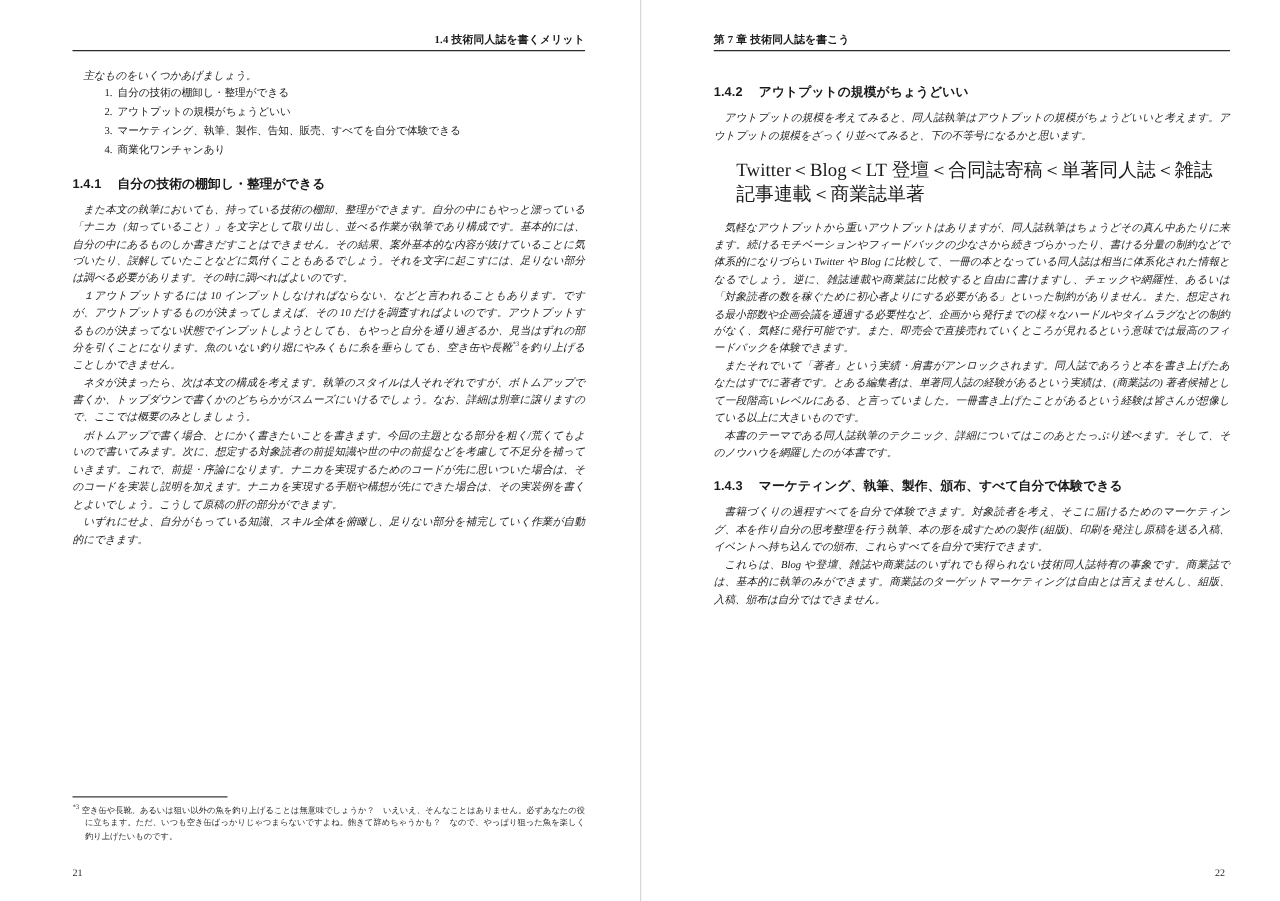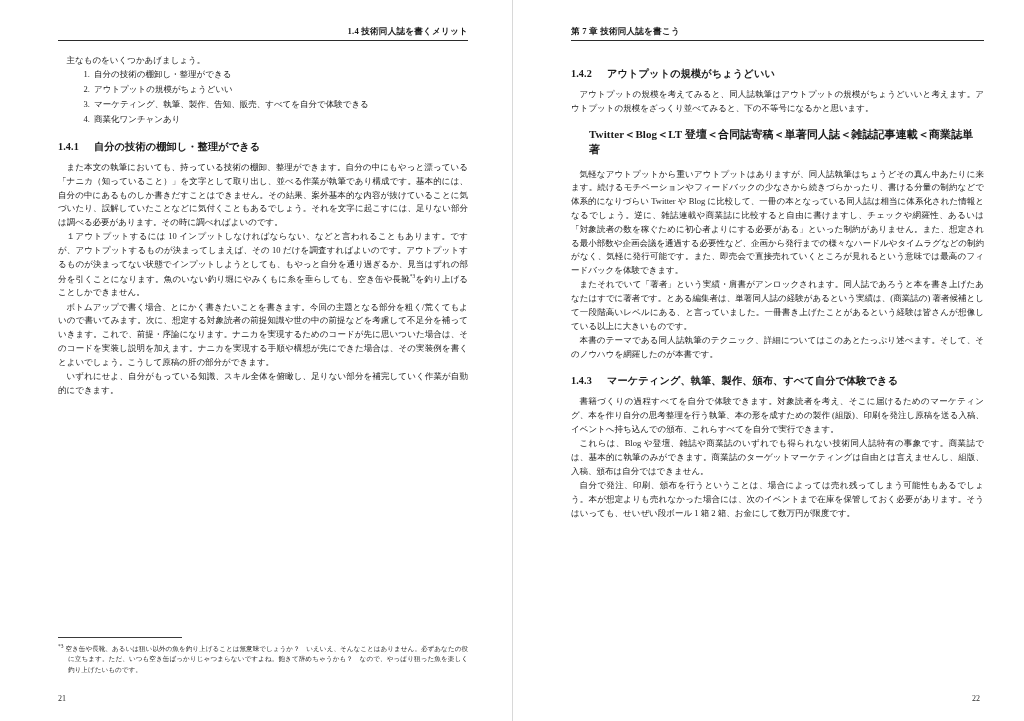--- a/index.html
+++ b/index.html
@@ -53,51 +53,52 @@
   .body-area {
     padding-top: 13px;
   }
   p.para {
     font-size: 8.5px;
     line-height: 1.62;
     margin: 0 0 0.5px 0;
     text-align: justify;
     text-justify: inter-ideograph;
     text-indent: 8.5px;
+    font-style: italic;
   }
   .lead {
     margin-bottom: 8px;
   }
   ol.numbered {
     margin: 0 0 8px 0;
     padding-left: 34px;
     font-size: 8.5px;
     line-height: 1.62;
   }
   ol.numbered li {
     margin: 0 0 1.2px 0;
     padding-left: 2px;
   }
   h3.subhead {
-    font-family: Liberation Serif, serif;
+    font-family: Liberation Sans, sans-serif;
     font-size: 10.2px;
     font-weight: bold;
     margin: 13px 0 7px 0;
     letter-spacing: 0.1px;
   }
   h3.subhead .num {
     display: inline-block;
     min-width: 36px;
   }
   .gap-top {
     margin-top: 12px;
   }
   .display-line {
-    font-size: 11px;
-    font-weight: bold;
+    font-size: 15px;
+    font-weight: normal;
     margin: 11px 0 11px 18px;
     letter-spacing: 0.1px;
   }
   .footnote-zone {
     position: absolute;
     left: 58px;
     right: 44px;
     bottom: 46px;
   }
   .footnote-rule {
@@ -159,20 +160,21 @@
 
 
       <h3 class="subhead">
         <span class="num">1.4.1</span><span>自分の技術の棚卸し・整理ができる</span>
       </h3>
 
       <p class="para">また本文の執筆においても、持っている技術の棚卸、整理ができます。自分の中にもやっと漂っている「ナニカ（知っていること）」を文字として取り出し、並べる作業が執筆であり構成です。基本的には、自分の中にあるものしか書きだすことはできません。その結果、案外基本的な内容が抜けていることに気づいたり、誤解していたことなどに気付くこともあるでしょう。それを文字に起こすには、足りない部分は調べる必要があります。その時に調べればよいのです。</p>
 
       <p class="para"><span>１アウトプットするには 10 インプットしなければならない、などと言われることもあります。ですが、アウトプットするものが決まってしまえば、その 10 だけを調査すればよいのです。アウトプットするものが決まってない状態でインプットしようとしても、もやっと自分を通り過ぎるか、見当はずれの部分を引くことになります。魚のいない釣り堀にやみくもに糸を垂らしても、空き缶や長靴</span><sup class="fnref">*3</sup><span>を釣り上げることしかできません。</span></p>
 
+      <p class="para">ネタが決まったら、次は本文の構成を考えます。執筆のスタイルは人それぞれですが、ボトムアップで書くか、トップダウンで書くかのどちらかがスムーズにいけるでしょう。なお、詳細は別章に譲りますので、ここでは概要のみとしましょう。</p>
       <p class="para">ボトムアップで書く場合、とにかく書きたいことを書きます。今回の主題となる部分を粗く/荒くてもよいので書いてみます。次に、想定する対象読者の前提知識や世の中の前提などを考慮して不足分を補っていきます。これで、前提・序論になります。ナニカを実現するためのコードが先に思いついた場合は、そのコードを実装し説明を加えます。ナニカを実現する手順や構想が先にできた場合は、その実装例を書くとよいでしょう。こうして原稿の肝の部分ができます。</p>
       <p class="para">いずれにせよ、自分がもっている知識、スキル全体を俯瞰し、足りない部分を補完していく作業が自動的にできます。</p>
 
     </div>
 
     <div class="footnote-zone">
       <div class="footnote-rule"></div>
       <div class="footnote"><span class="fn-marker">*3</span><span>空き缶や長靴、あるいは狙い以外の魚を釣り上げることは無意味でしょうか？　いえいえ、そんなことはありません。必ずあなたの役に立ちます。ただ、いつも空き缶ばっかりじゃつまらないですよね。飽きて辞めちゃうかも？　なので、やっぱり狙った魚を楽しく釣り上げたいものです。</span></div>
     </div>
 
@@ -196,20 +198,19 @@
       <p class="para">気軽なアウトプットから重いアウトプットはありますが、同人誌執筆はちょうどその真ん中あたりに来ます。続けるモチベーションやフィードバックの少なさから続きづらかったり、書ける分量の制約などで体系的になりづらい Twitter や Blog に比較して、一冊の本となっている同人誌は相当に体系化された情報となるでしょう。逆に、雑誌連載や商業誌に比較すると自由に書けますし、チェックや網羅性、あるいは「対象読者の数を稼ぐために初心者よりにする必要がある」といった制約がありません。また、想定される最小部数や企画会議を通過する必要性など、企画から発行までの様々なハードルやタイムラグなどの制約がなく、気軽に発行可能です。また、即売会で直接売れていくところが見れるという意味では最高のフィードバックを体験できます。</p>
       <p class="para">またそれでいて「著者」という実績・肩書がアンロックされます。同人誌であろうと本を書き上げたあなたはすでに著者です。とある編集者は、単著同人誌の経験があるという実績は、(商業誌の) 著者候補として一段階高いレベルにある、と言っていました。一冊書き上げたことがあるという経験は皆さんが想像している以上に大きいものです。</p>
       <p class="para">本書のテーマである同人誌執筆のテクニック、詳細についてはこのあとたっぷり述べます。そして、そのノウハウを網羅したのが本書です。</p>
 
       <h3 class="subhead gap-top">
         <span class="num">1.4.3</span><span>マーケティング、執筆、製作、頒布、すべて自分で体験できる</span>
       </h3>
 
       <p class="para">書籍づくりの過程すべてを自分で体験できます。対象読者を考え、そこに届けるためのマーケティング、本を作り自分の思考整理を行う執筆、本の形を成すための製作 (組版)、印刷を発注し原稿を送る入稿、イベントへ持ち込んでの頒布、これらすべてを自分で実行できます。</p>
       <p class="para">これらは、Blog や登壇、雑誌や商業誌のいずれでも得られない技術同人誌特有の事象です。商業誌では、基本的に執筆のみができます。商業誌のターゲットマーケティングは自由とは言えませんし、組版、入稿、頒布は自分ではできません。</p>
-      <p class="para">自分で発注、印刷、頒布を行うということは、場合によっては売れ残ってしまう可能性もあるでしょう。本が想定よりも売れなかった場合には、次のイベントまで在庫を保管しておく必要があります。そうはいっても、せいぜい段ボール 1 箱 2 箱、お金にして数万円が限度です。</p>
 
     </div>
 
     <div class="folio folio-right">22</div>
   </div>
 
 </div>
 
 </body></html>

